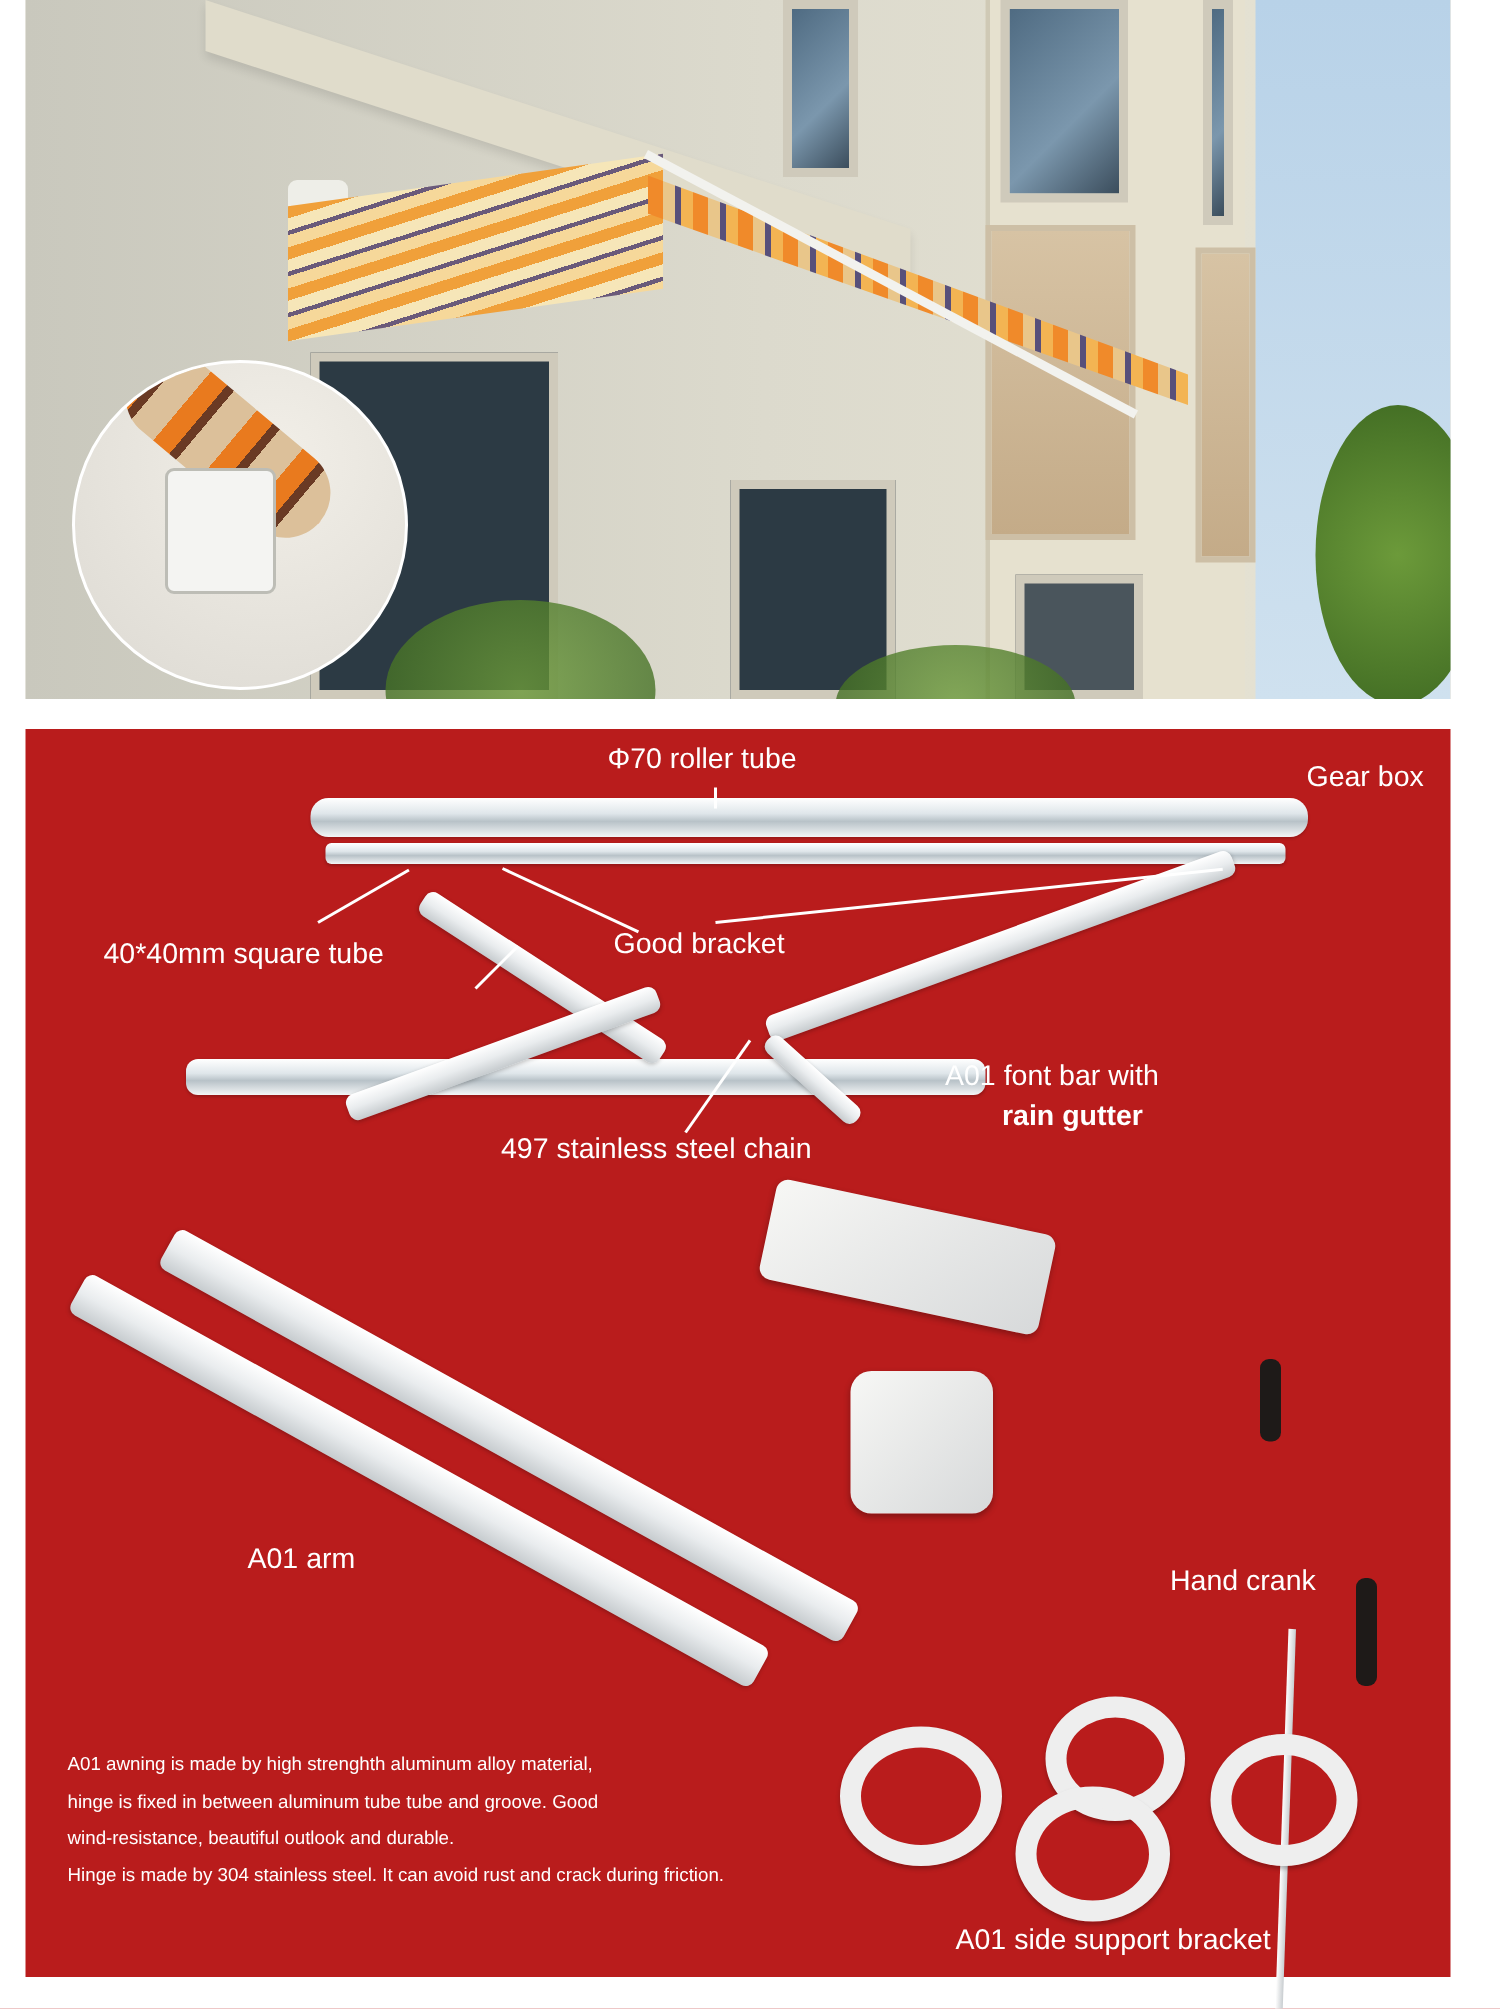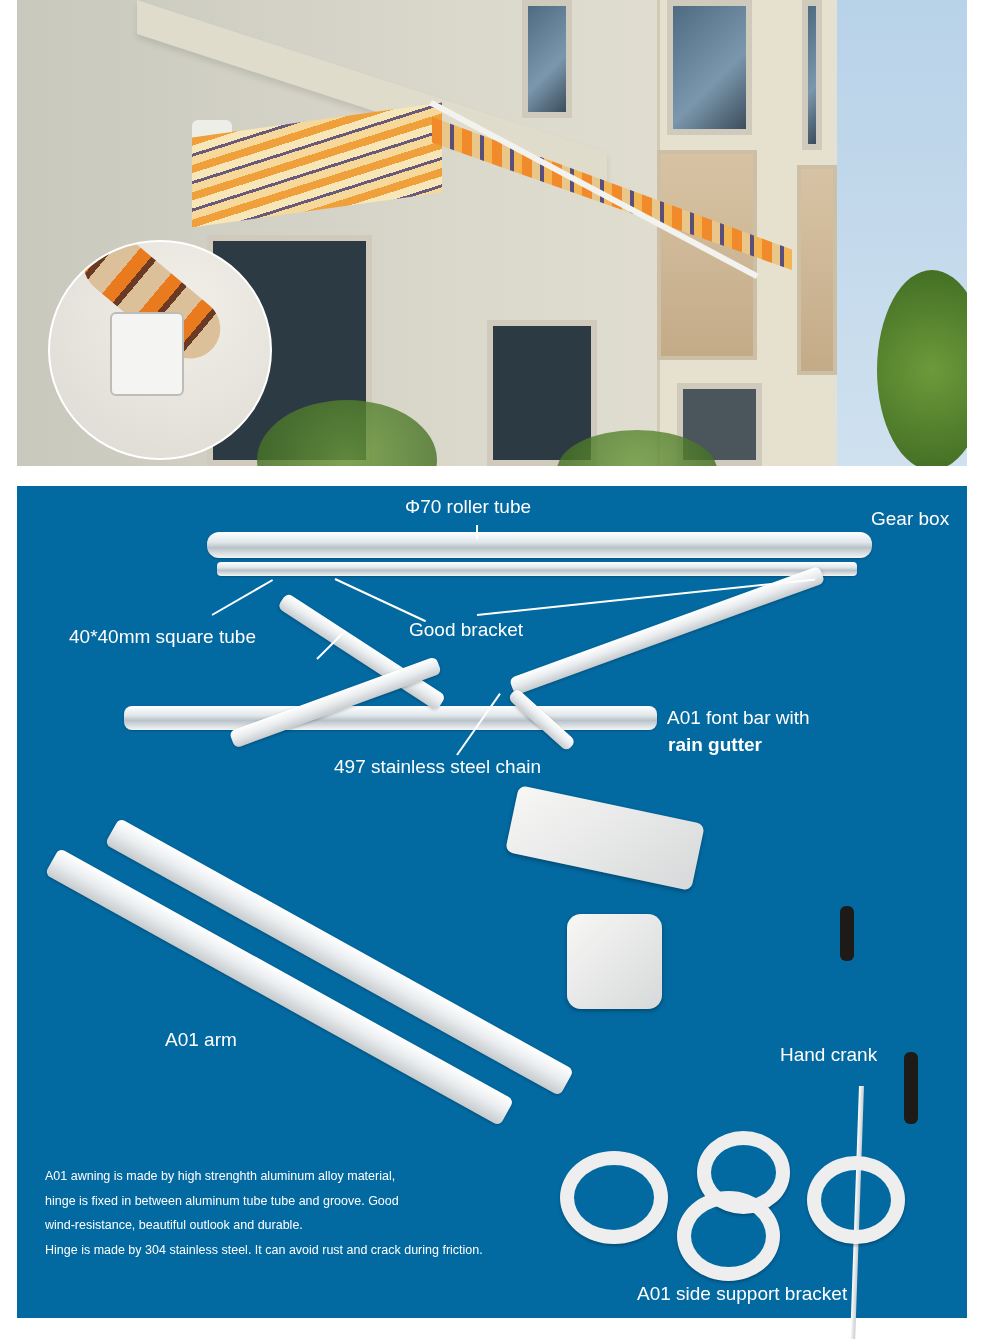--- a/index.html
+++ b/index.html
@@ -14,21 +14,21 @@
   .ledge{position:absolute;left:120px;top:0;width:470px;height:34px;background:#e0dccb;transform:skewY(18deg);transform-origin:left top;box-shadow:0 4px 6px rgba(0,0,0,.1);}
   .awning{position:absolute;left:175px;top:100px;width:600px;height:200px;}
   .awning-top{position:absolute;left:0;top:20px;width:250px;height:90px;background:repeating-linear-gradient(170deg,#f0a03a 0 8px,#f6e6b8 8px 16px,#6a5a7a 16px 19px,#f6d89a 19px 27px);transform:skewY(-8deg);}
   .awning-valance{position:absolute;left:240px;top:0;width:360px;height:170px;background:repeating-linear-gradient(90deg,#f08a2a 0 10px,#e9c68a 10px 18px,#58507a 18px 22px,#f3b453 22px 30px);clip-path:polygon(0 10%,100% 88%,100% 100%,0 25%);}
   .awning-rail{position:absolute;left:240px;top:0;width:370px;height:6px;background:#f2f2ee;transform:rotate(28deg);transform-origin:left top;}
   .awning-cap{position:absolute;left:0;top:20px;width:40px;height:60px;background:#eeeee8;border-radius:6px;}
   .inset{position:absolute;left:31px;top:240px;width:220px;height:216px;border-radius:50%;background:radial-gradient(circle at 60% 30%,#f2efe8,#dcd9d2);overflow:hidden;border:2px solid #ffffff;}
   .inset .roll{position:absolute;left:60px;top:-20px;width:160px;height:60px;background:repeating-linear-gradient(90deg,#e97a1e 0 14px,#6a3a24 14px 20px,#dcc09a 20px 40px);transform:rotate(40deg);transform-origin:left top;border-radius:30px;}
   .inset .bracket{position:absolute;left:60px;top:70px;width:70px;height:80px;background:#f4f4f2;border:2px solid #bdbdb6;border-radius:6px;}
   .bush{position:absolute;border-radius:50%;background:radial-gradient(circle,#6c9a3a,#3f6a22);}
-  .panel{position:absolute;left:17px;top:486px;width:950px;height:832px;background:#0369a1;}
+  .panel{position:absolute;left:17px;top:486px;width:950px;height:832px;background:#b91c1c;}
   .lbl{position:absolute;color:#ffffff;font-size:19px;white-space:nowrap;line-height:1.2;}
   .tube{position:absolute;background:linear-gradient(#ffffff,#dfe6ea 40%,#b8c2c8 60%,#f3f5f6);border-radius:12px;box-shadow:0 1px 2px rgba(0,0,0,.2);}
   .arm{position:absolute;background:linear-gradient(#ffffff,#e9ecee 50%,#c6cbce);border-radius:6px;box-shadow:0 1px 3px rgba(0,0,0,.25);transform-origin:left center;}
   .leader{position:absolute;height:2px;background:#ffffff;transform-origin:left center;}
   .desc{position:absolute;left:28px;top:678px;color:#ffffff;font-size:12.5px;line-height:24.5px;}
   .desc div{white-space:nowrap;}
   .crank-rod{position:absolute;left:842px;top:600px;width:5px;height:300px;background:linear-gradient(90deg,#ffffff,#c8cdd0);transform:rotate(2deg);transform-origin:top center;}
   .crank-grip{position:absolute;width:14px;height:55px;background:#1e1a18;border-radius:6px;}
   .ring{position:absolute;border:14px solid #eeeeee;border-radius:50%;box-shadow:0 2px 3px rgba(0,0,0,.25);}
   .part{position:absolute;background:linear-gradient(135deg,#f7f7f5,#d7d9da);border-radius:8px;box-shadow:0 2px 4px rgba(0,0,0,.3);}
@@ -80,21 +80,21 @@
   <div class="leader" style="left:195px;top:128px;width:70px;transform:rotate(-30deg);"></div>
   <div class="leader" style="left:300px;top:172px;width:40px;transform:rotate(-45deg);"></div>
   <div class="leader" style="left:318px;top:92px;width:100px;transform:rotate(25deg);"></div>
   <div class="leader" style="left:460px;top:128px;width:340px;transform:rotate(-6deg);"></div>
   <div class="leader" style="left:440px;top:268px;width:75px;transform:rotate(-55deg);"></div>
 
   <div class="lbl" style="left:388px;top:10px;">Φ70 roller tube</div>
   <div class="lbl" style="left:854px;top:22px;">Gear box</div>
   <div class="lbl" style="left:52px;top:140px;">40*40mm square tube</div>
   <div class="lbl" style="left:392px;top:133px;">Good bracket</div>
-  <div class="lbl" style="left:650px;top:221px;">A01 font bar with</div>
+  <div class="lbl" style="left:613px;top:221px;">A01 font bar with</div>
   <div class="lbl" style="left:651px;top:248px;font-weight:bold;">rain gutter</div>
   <div class="lbl" style="left:317px;top:270px;">497 stainless steel chain</div>
 
   <div class="arm" style="left:35px;top:360px;width:520px;height:30px;transform:rotate(29deg);"></div>
   <div class="arm" style="left:95px;top:330px;width:520px;height:30px;transform:rotate(29deg);"></div>
   <div class="lbl" style="left:148px;top:543px;">A01 arm</div>
 
   <div class="part" style="left:493px;top:318px;width:190px;height:68px;transform:rotate(12deg);"></div>
   <div class="part" style="left:550px;top:428px;width:95px;height:95px;border-radius:14px;"></div>
 

